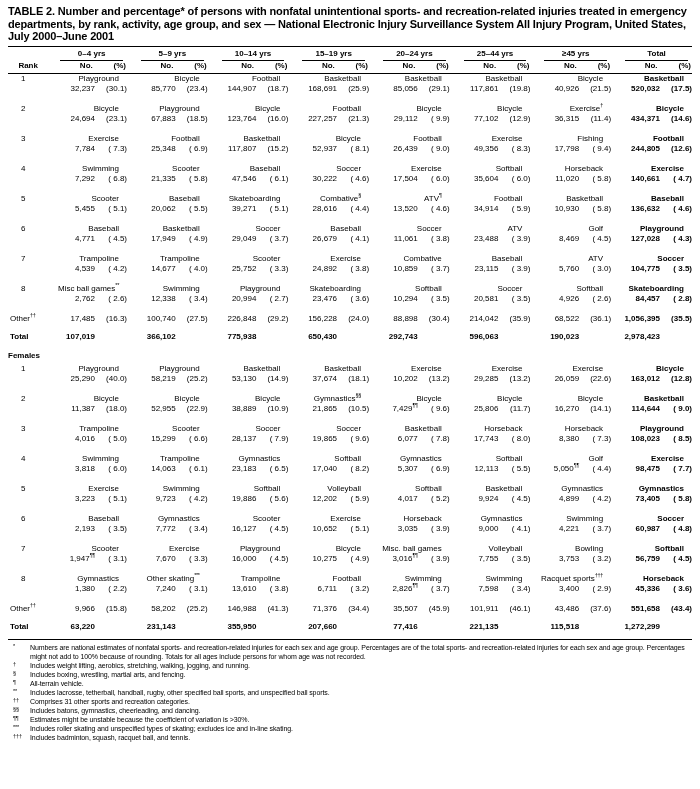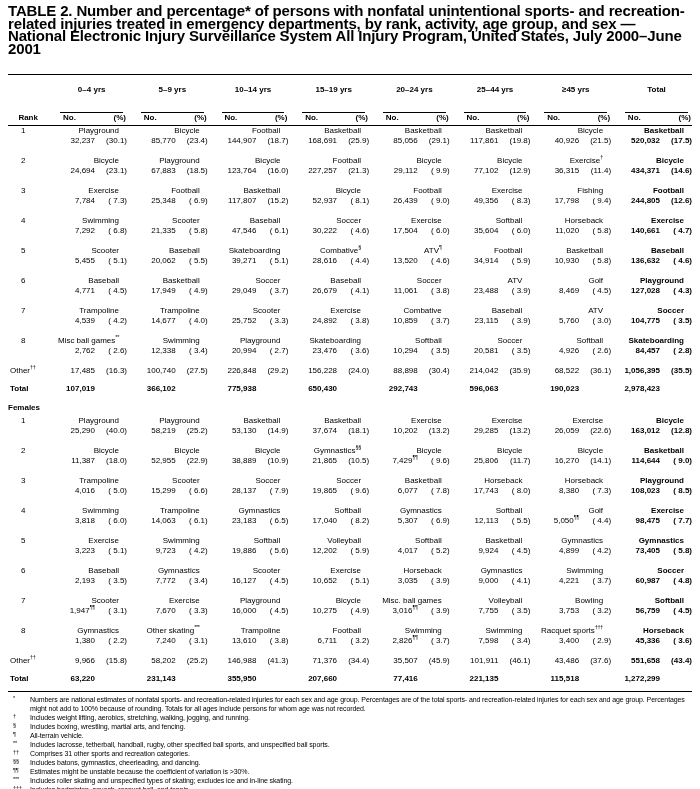--- a/index.html
+++ b/index.html
@@ -1,25 +1,25 @@
 <!DOCTYPE html>
 <html><head>
 <meta charset="utf-8">
 <style>
   html,body{margin:0;padding:0;background:#fff;color:#000;}
   body{width:700px;height:789px;overflow:hidden;font-family:"Liberation Sans",sans-serif;-webkit-font-smoothing:antialiased;}
   .page{padding:5px 8px 0 8px;}
-  .title{font-weight:bold;font-size:15px;line-height:12.6px;letter-spacing:-0.15px;border-bottom:1px solid #000;padding-bottom:19px;}
+  .title{font-weight:bold;font-size:11px;line-height:12.6px;letter-spacing:-0.15px;border-bottom:1px solid #000;padding-bottom:3px;}
   table{border-collapse:collapse;table-layout:fixed;width:684px;margin-top:1px;}
   th,td{margin:0;padding:0;font-size:8px;}
   thead th{font-weight:bold;vertical-align:bottom;}
-  .grp{border-bottom:1px solid #000;margin:8px 4px 0 14px;text-align:center;padding-bottom:17px;line-height:11px;white-space:nowrap;}
+  .grp{border-bottom:1px solid #000;margin:0 4px 0 14px;text-align:center;padding-bottom:1px;line-height:11px;white-space:nowrap;}
   .subrow th{border-bottom:1px solid #000;padding-bottom:2px;line-height:10px;}
   th.rank-h{text-align:center;padding-left:2px;}
-  th.no-h{padding-right:4px;}
+  th.no-h{text-align:right;padding-right:4px;}
   th.pct-h{text-align:right;padding-right:1px;}
   tbody td{vertical-align:top;}
   tr.sec td{font-weight:bold;padding:4px 0 3px 0;line-height:10px;}
   tr.datarow td{padding-bottom:10px;}
   .rank{text-align:left;padding-left:13px;line-height:10px;}
   .lbl{padding-left:2px;white-space:nowrap;}
   .act{text-align:right;padding-right:8px;line-height:10px;white-space:nowrap;}
   .fig{display:flex;line-height:10px;}
   .fig .no{flex:1;text-align:right;padding-right:3px;white-space:nowrap;}
   .fig .pct{width:29px;text-align:right;white-space:pre;}

